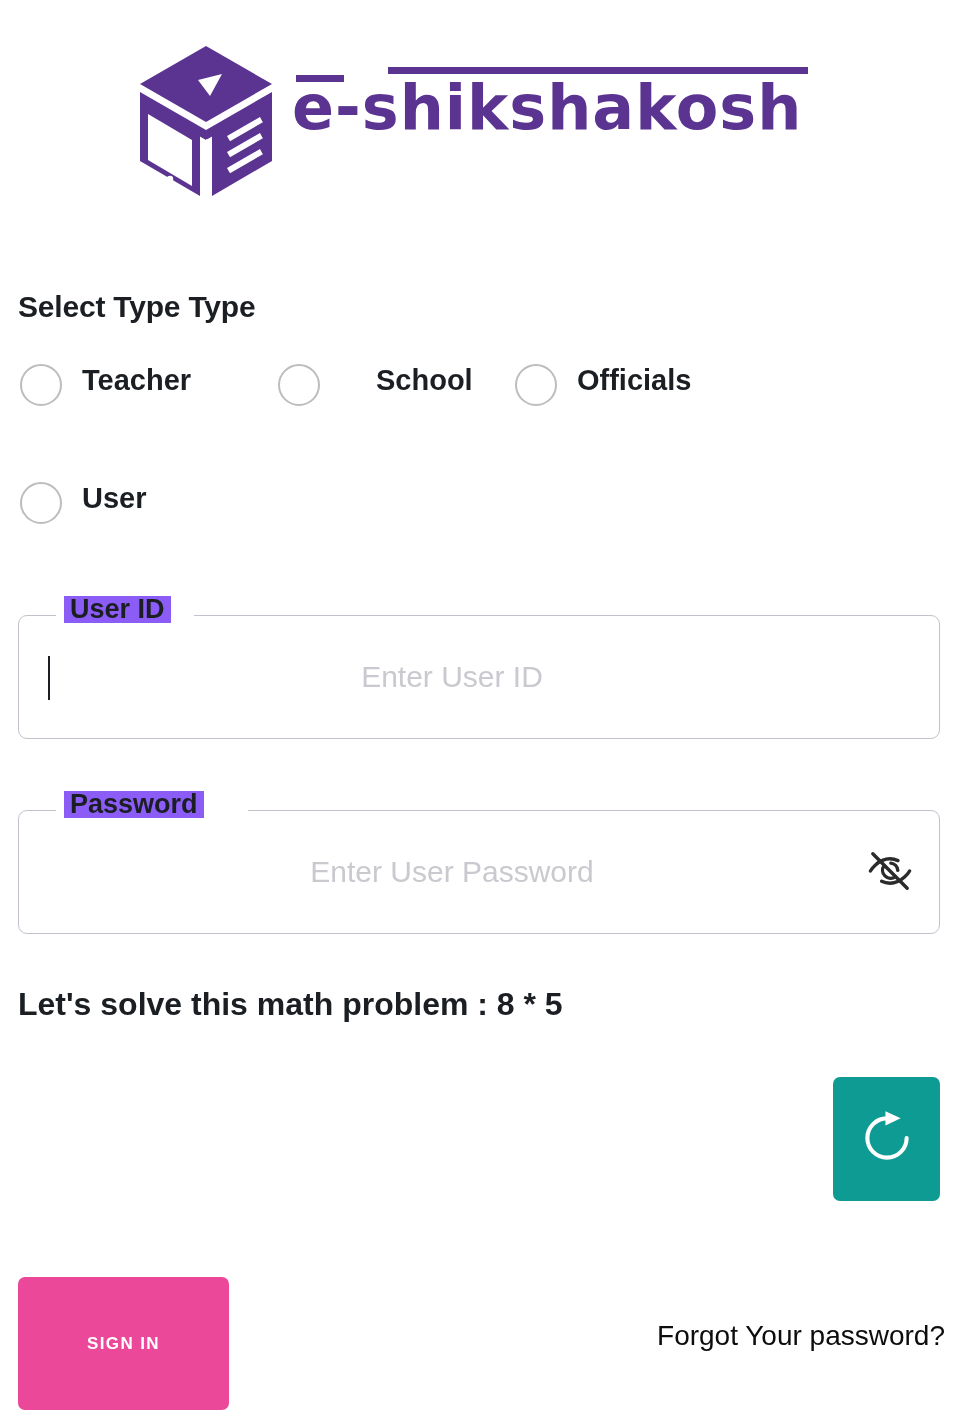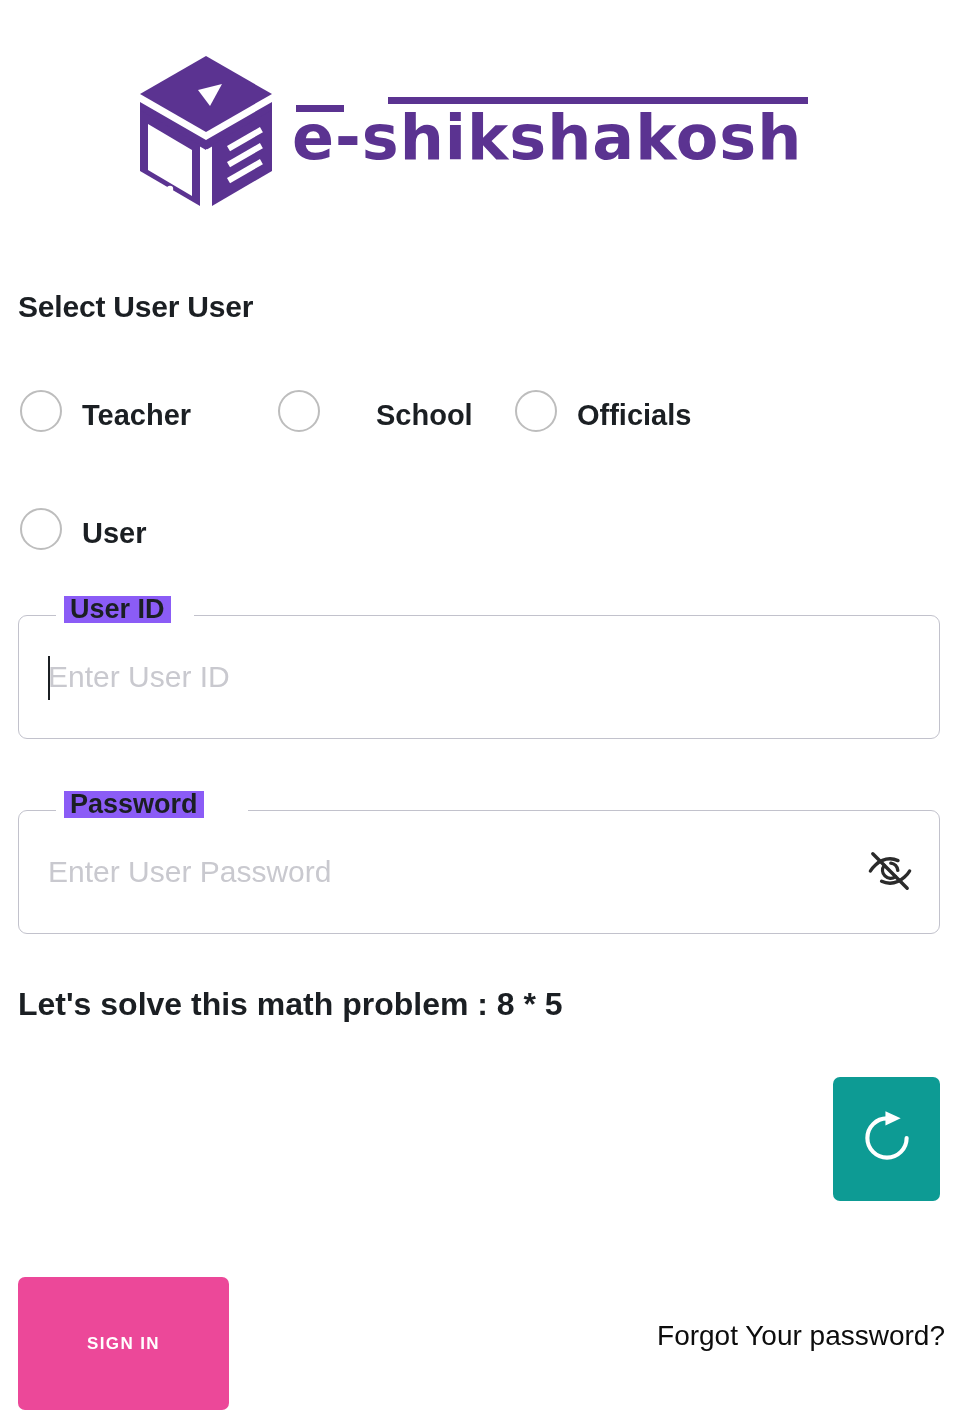--- a/index.html
+++ b/index.html
@@ -23,21 +23,20 @@
   }
 
   
   .logo-row {
     position: absolute;
     left: 0;
     top: 40px;
     width: 938px;
     height: 180px;
     display: flex;
-    align-items: center;
     justify-content: center;
   }
   .logo-mark {
     width: 160px;
     height: 160px;
     flex: 0 0 auto;
     display: block;
   }
   .logo-word {
     flex: 0 0 auto;
@@ -67,23 +66,23 @@
     left: 0;
     top: 360px;
     width: 963px;
   }
   .radio-row {
     position: relative;
     height: 60px;
   }
   .radio-option {
     position: absolute;
-    top: 12px;
-    display: flex;
-    align-items: flex-end;
+    top: 4px;
+    display: flex;
+    align-items: flex-start;
     height: 60px;
     cursor: pointer;
   }
   .radio-circle {
     width: 42px;
     height: 42px;
     border-radius: 50%;
     border: 2px solid #bdbdbd;
     box-sizing: border-box;
     background: #ffffff;
@@ -139,20 +138,21 @@
     right: 84px;
     top: 0;
     bottom: 0;
     border: 0;
     outline: none;
     background: transparent;
     font-family: "Liberation Sans", sans-serif;
     font-size: 30px;
     color: #1b1f23;
     padding: 0;
+    text-align: center;
   }
   .field-input::placeholder {
     color: #c9c9cf;
     opacity: 1;
   }
   .caret {
     position: absolute;
     left: 30px;
     top: 41px;
     width: 2px;
@@ -296,21 +296,21 @@
     <span class="logo-word">
       <svg width="520" height="110" viewBox="0 0 520 110" xmlns="http://www.w3.org/2000/svg">
 
         <rect x="4" y="30" width="48" height="7" fill="#5B3391"></rect>
         <rect x="96" y="22" width="420" height="7" fill="#5B3391"></rect>
         <text x="0" y="84" font-family="'DejaVu Sans', sans-serif" font-size="62" font-weight="bold" fill="#5B3391" letter-spacing="1">e-shikshakosh</text>
       </svg>
     </span>
   </div>
 
-  <div class="user-type-heading">Select User User</div>
+  <div class="user-type-heading">Select Type Type</div>
 
   <div class="radio-group">
     <div class="radio-row">
       <label class="radio-option" style="left:20px;">
         <span class="radio-circle"></span>
         <span class="radio-label">Teacher</span>
       </label>
       <label class="radio-option" style="left:278px;gap:36px;">
         <span class="radio-circle"></span>
         <span class="radio-label">School</span>

